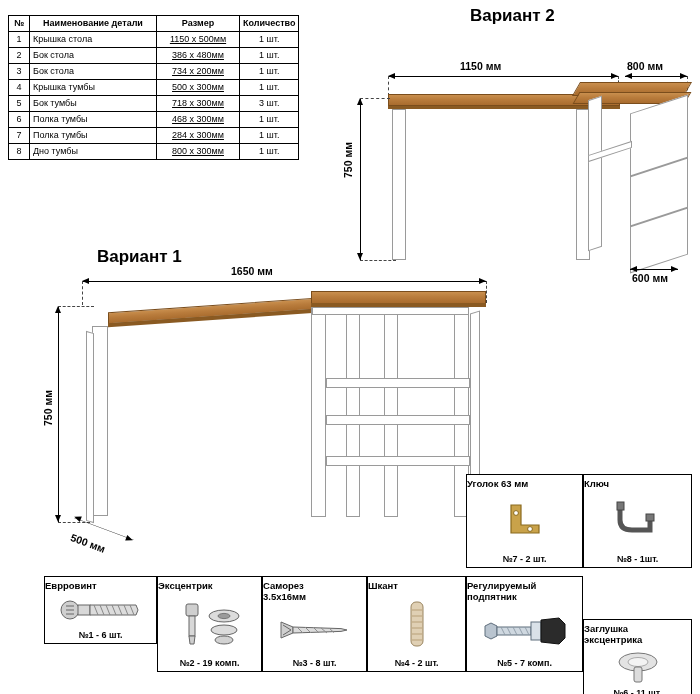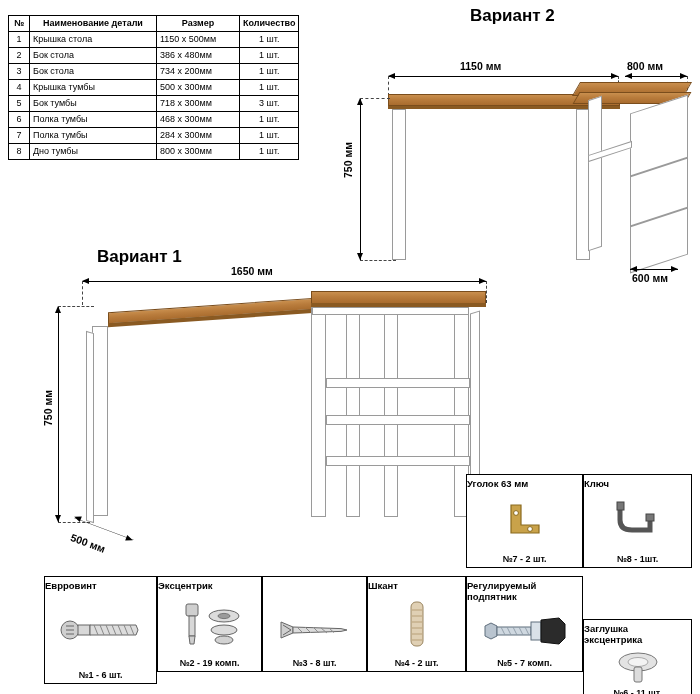--- a/index.html
+++ b/index.html
@@ -12,21 +12,21 @@
 
   
   #parts-table{left:8px;top:15px;border-collapse:collapse;font-size:9px;}
   #parts-table th,#parts-table td{
     border:1px solid #000;padding:1px 3px;height:13px;line-height:13px;
     white-space:nowrap;
   }
   #parts-table th{font-weight:bold;text-align:center;}
   #parts-table td.num{text-align:center;width:14px;}
   #parts-table td.name{width:120px;text-align:left;}
-  #parts-table td.size{width:76px;}
+  #parts-table td.size{width:76px;text-align:center;text-decoration:underline;}
   #parts-table td.qty{width:52px;text-align:center;}
 
   
   .heading{font-weight:bold;font-size:17px;}
   #title-variant2{left:470px;top:6px;}
   #title-variant1{left:97px;top:247px;}
 
   
   .panel{background:#ffffff;border:1px solid #9a9a9a;box-sizing:border-box;}
   .top{background:linear-gradient(180deg,#c98f4e 0%,#b97c3c 45%,#a96c2e 100%);
@@ -222,21 +222,21 @@
   <div class="hw-art">
     <svg width="56" height="42" viewBox="0 0 56 42">
       <path d="M10 6 L10 20 Q10 30 22 30 L40 30 L40 18" fill="none" stroke="#555" stroke-width="5" stroke-linecap="round"></path>
       <rect x="7" y="2" width="7" height="8" fill="#777" stroke="#444" stroke-width="1"></rect>
       <rect x="36" y="14" width="8" height="7" fill="#777" stroke="#444" stroke-width="1"></rect>
     </svg>
   </div>
   <div class="hw-code">№8 - 1шт.</div>
 </div>
 
-<div class="hw-cell" style="left:44px;top:576px;width:113px;height:108px;">
+<div class="hw-cell" style="left:44px;top:576px;width:113px;height:68px;">
   <div class="hw-title">Еврровинт</div>
   <div class="hw-art">
     <svg width="86" height="26" viewBox="0 0 86 26">
       <ellipse cx="12" cy="13" rx="9" ry="9" fill="#cfcfcf" stroke="#666" stroke-width="1"></ellipse>
       <path d="M8 9 L16 9 M8 13 L16 13 M8 17 L16 17" stroke="#666" stroke-width="1"></path>
       <rect x="20" y="8" width="12" height="10" fill="#d8d8d8" stroke="#666" stroke-width="1"></rect>
       <path d="M32 8 L78 8 L80 13 L78 18 L32 18 Z" fill="#dcdcdc" stroke="#666" stroke-width="1"></path>
       <path d="M36 8 L40 18 M42 8 L46 18 M48 8 L52 18 M54 8 L58 18 M60 8 L64 18 M66 8 L70 18 M72 8 L76 18" stroke="#888" stroke-width="1"></path>
     </svg>
   </div>
@@ -253,20 +253,24 @@
       <ellipse cx="54" cy="16" rx="15" ry="6" fill="#dcdcdc" stroke="#666" stroke-width="1"></ellipse>
       <ellipse cx="54" cy="16" rx="6" ry="2.6" fill="#9b9b9b" stroke="#666" stroke-width="0.8"></ellipse>
       <ellipse cx="54" cy="30" rx="13" ry="5" fill="#dcdcdc" stroke="#666" stroke-width="1"></ellipse>
       <ellipse cx="54" cy="40" rx="9" ry="4" fill="#d2d2d2" stroke="#666" stroke-width="1"></ellipse>
     </svg>
   </div>
   <div class="hw-code">№2 - 19 комп.</div>
 </div>
 
 <div class="hw-cell" style="left:262px;top:576px;width:105px;height:96px;">
+  <div class="hw-title" style="line-height:11px;">
+    <div>Саморез</div>
+    <div>3.5х16мм</div>
+  </div>
   <div class="hw-art" style="top:30px;">
     <svg width="76" height="22" viewBox="0 0 76 22">
       <path d="M4 3 L16 8 L16 14 L4 19 Z" fill="#cfcfcf" stroke="#666" stroke-width="1"></path>
       <path d="M6 6 L14 11 M6 16 L14 11" stroke="#666" stroke-width="1"></path>
       <path d="M16 8 L64 9.6 L70 11 L64 12.4 L16 14 Z" fill="#dcdcdc" stroke="#666" stroke-width="1"></path>
       <path d="M20 8 L26 14 M28 8 L34 14 M36 8 L42 14 M44 9 L50 14 M52 9 L57 13.6" stroke="#8d8d8d" stroke-width="1"></path>
     </svg>
   </div>
   <div class="hw-code">№3 - 8 шт.</div>
 </div>

